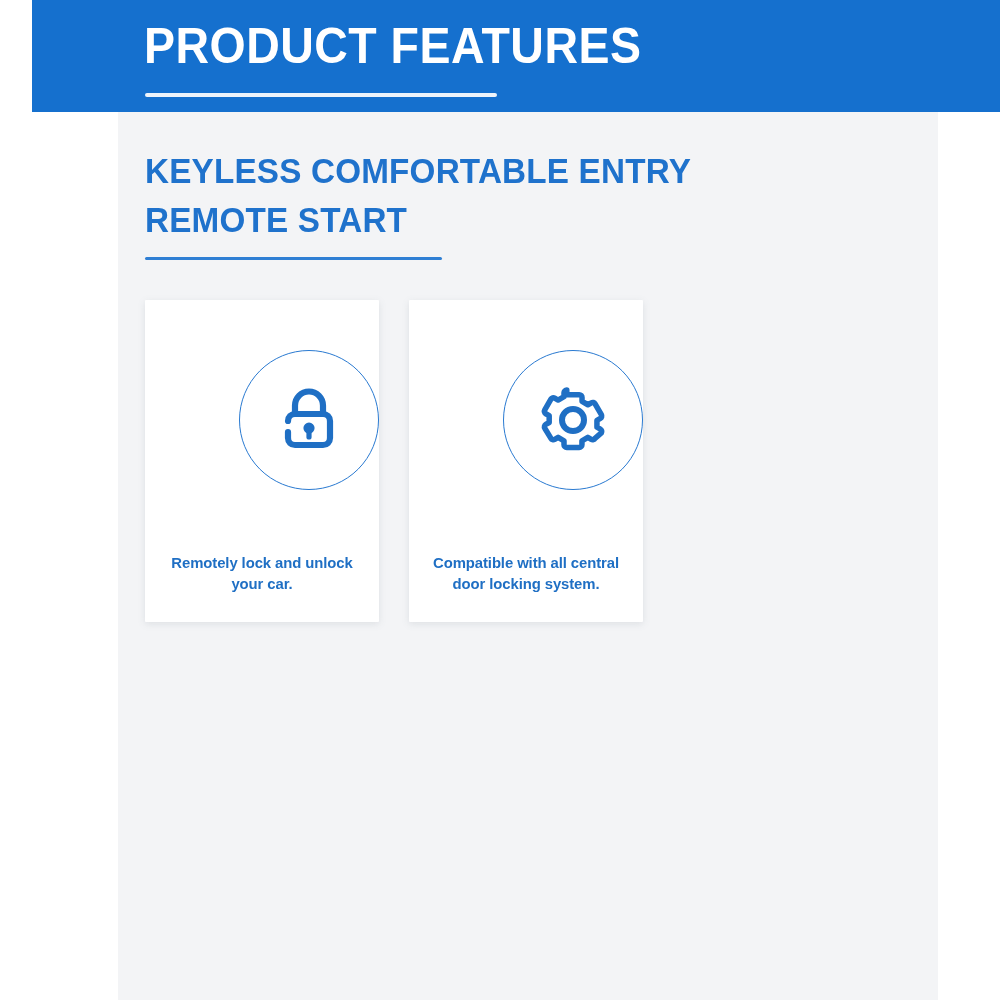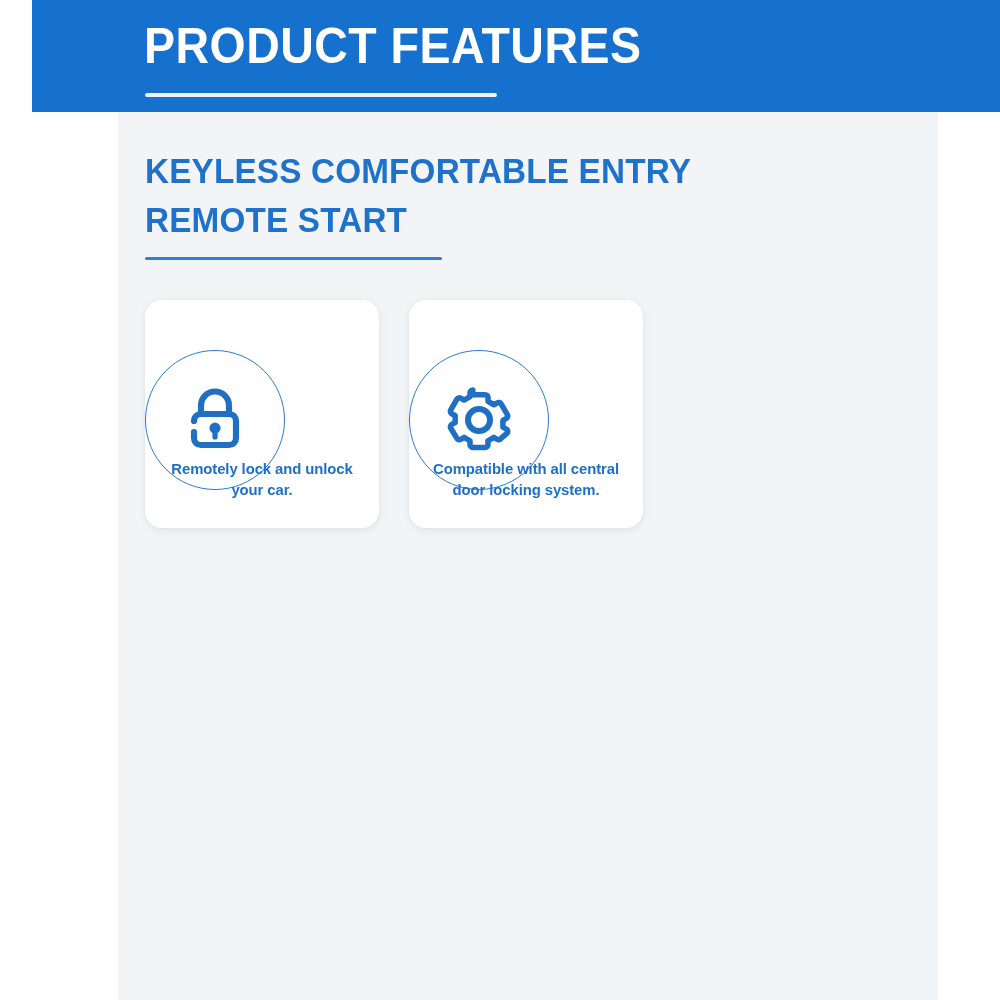--- a/index.html
+++ b/index.html
@@ -106,27 +106,27 @@
     width: 766px;
     display: grid;
     grid-template-columns: repeat(3, 234px);
     column-gap: 30px;
     row-gap: 38px;
   }
 
   .card {
     position: relative;
     width: 234px;
-    height: 228px;
+    height: 322px;
     background: #ffffff;
-    border-radius: 17px;
+    border-radius: 1px;
     box-shadow: 0 2px 7px rgba(120, 130, 145, 0.17);
     display: flex;
     flex-direction: column;
-    align-items: flex-start;
+    align-items: flex-end;
   }
 
   .icon-wrap {
     margin-top: 50px;
     width: 140px;
     height: 140px;
     border-radius: 50%;
     border: 1.4px solid #2a7ad1;
     display: flex;
     align-items: center;

